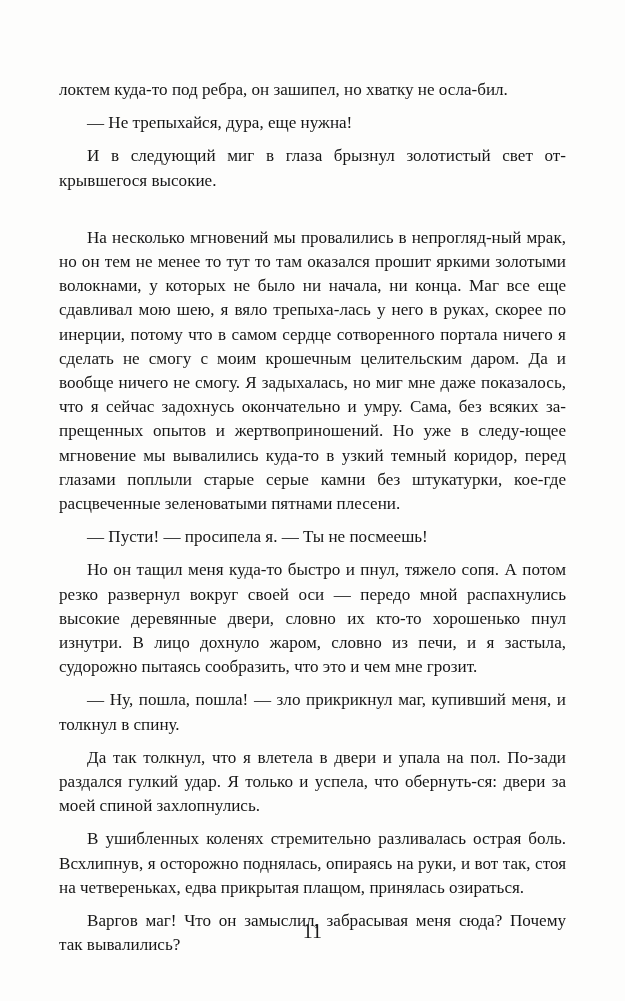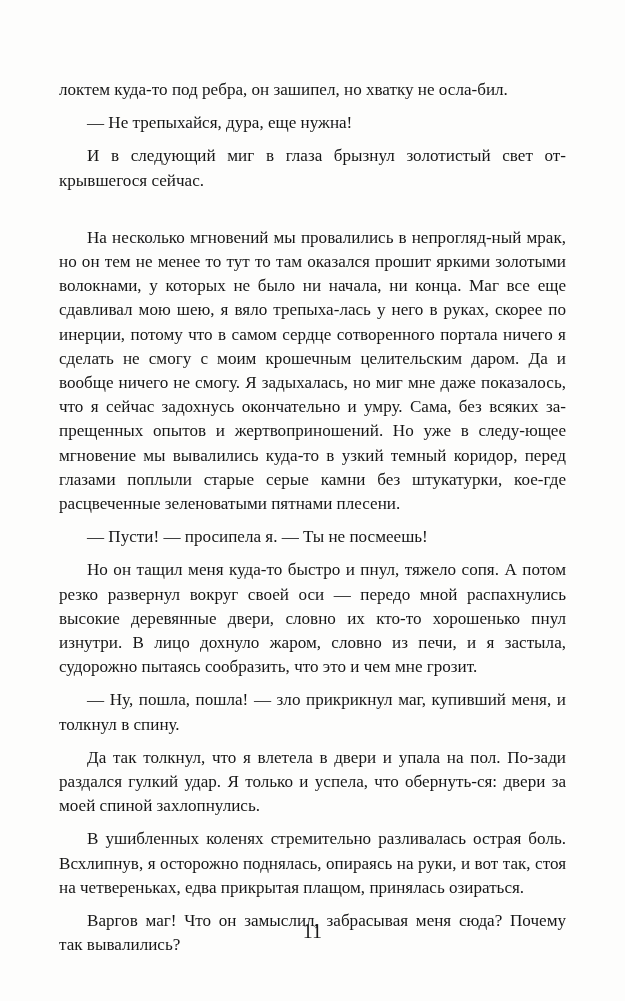--- a/index.html
+++ b/index.html
@@ -60,21 +60,21 @@
   }
 </style>
 </head>
 <body>
 
 <div class="page">
   <div class="text-column">
 
     <p class="para noindent">локтем куда-то под ребра, он зашипел, но хватку не осла-бил.</p>
     <p class="para indent">— Не трепыхайся, дура, еще нужна!</p>
-    <p class="para indent">И в следующий миг в глаза брызнул золотистый свет от-крывшегося сейчас.</p>
+    <p class="para indent">И в следующий миг в глаза брызнул золотистый свет от-крывшегося высокие.</p>
 
     <div class="gap"></div>
 
     <p class="para indent">На несколько мгновений мы провалились в непрогляд-ный мрак, но он тем не менее то тут то там оказался прошит яркими золотыми волокнами, у которых не было ни начала, ни конца. Маг все еще сдавливал мою шею, я вяло трепыха-лась у него в руках, скорее по инерции, потому что в самом сердце сотворенного портала ничего я сделать не смогу с моим крошечным целительским даром. Да и вообще ничего не смогу. Я задыхалась, но миг мне даже показалось, что я сейчас задохнусь окончательно и умру. Сама, без всяких за-прещенных опытов и жертвоприношений. Но уже в следу-ющее мгновение мы вывалились куда-то в узкий темный коридор, перед глазами поплыли старые серые камни без штукатурки, кое-где расцвеченные зеленоватыми пятнами плесени.</p>
     <p class="para indent">— Пусти! — просипела я. — Ты не посмеешь!</p>
     <p class="para indent">Но он тащил меня куда-то быстро и пнул, тяжело сопя. А потом резко развернул вокруг своей оси — передо мной распахнулись высокие деревянные двери, словно их кто-то хорошенько пнул изнутри. В лицо дохнуло жаром, словно из печи, и я застыла, судорожно пытаясь сообразить, что это и чем мне грозит.</p>
     <p class="para indent">— Ну, пошла, пошла! — зло прикрикнул маг, купивший меня, и толкнул в спину.</p>
     <p class="para indent">Да так толкнул, что я влетела в двери и упала на пол. По-зади раздался гулкий удар. Я только и успела, что обернуть-ся: двери за моей спиной захлопнулись.</p>
     <p class="para indent">В ушибленных коленях стремительно разливалась острая боль. Всхлипнув, я осторожно поднялась, опираясь на руки, и вот так, стоя на четвереньках, едва прикрытая плащом, принялась озираться.</p>
     <p class="para indent">Варгов маг! Что он замыслил, забрасывая меня сюда? Почему так вывалились?</p>

